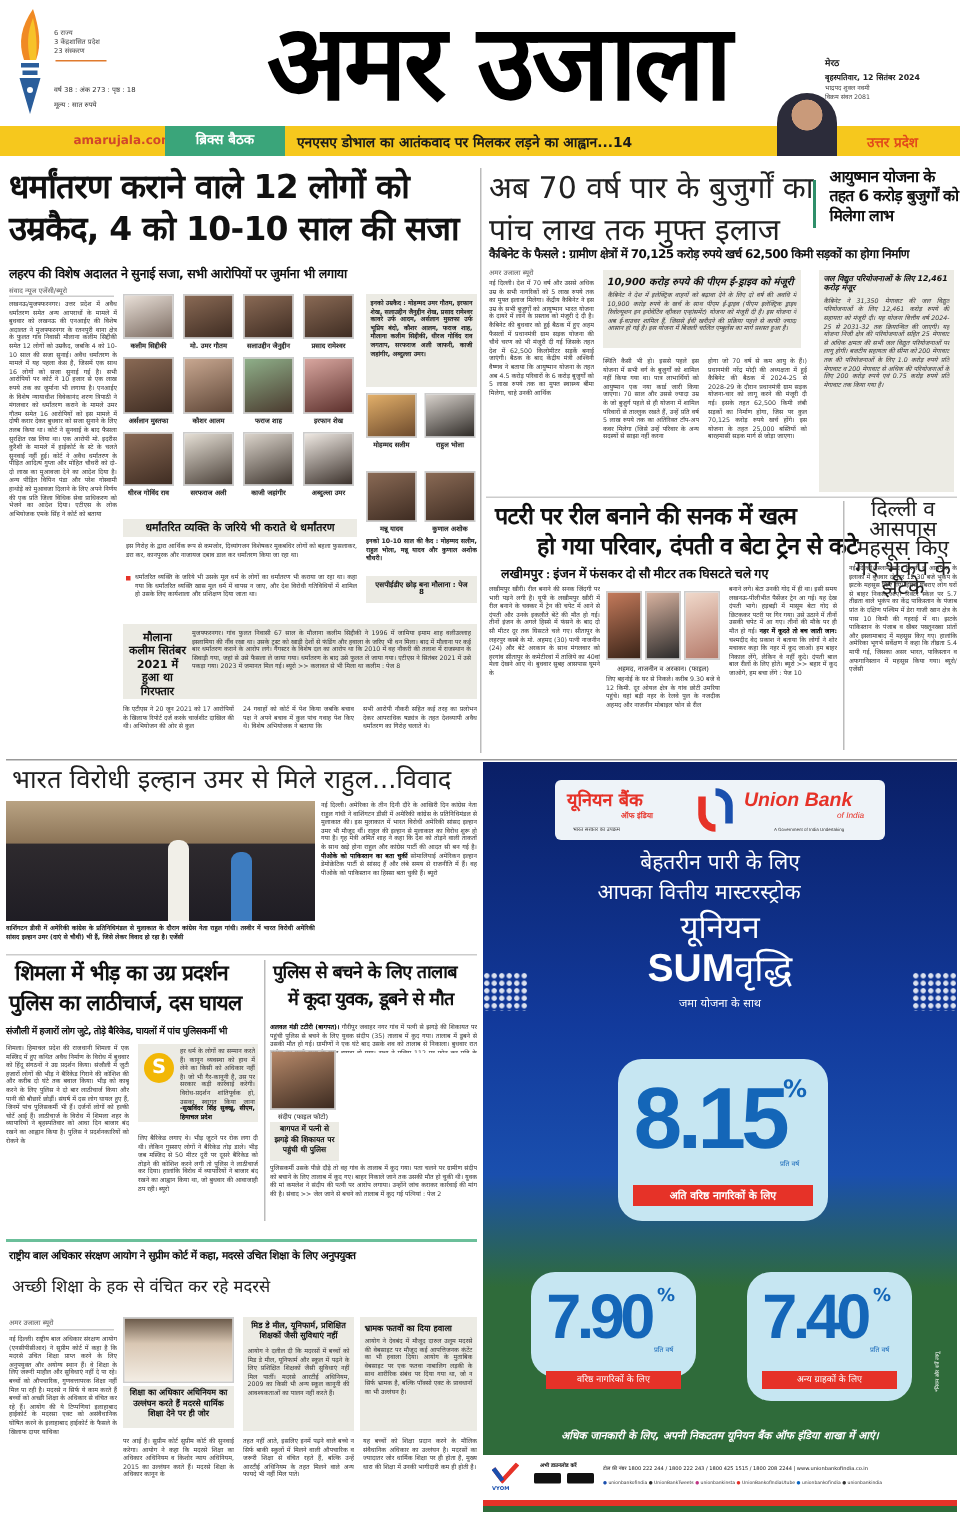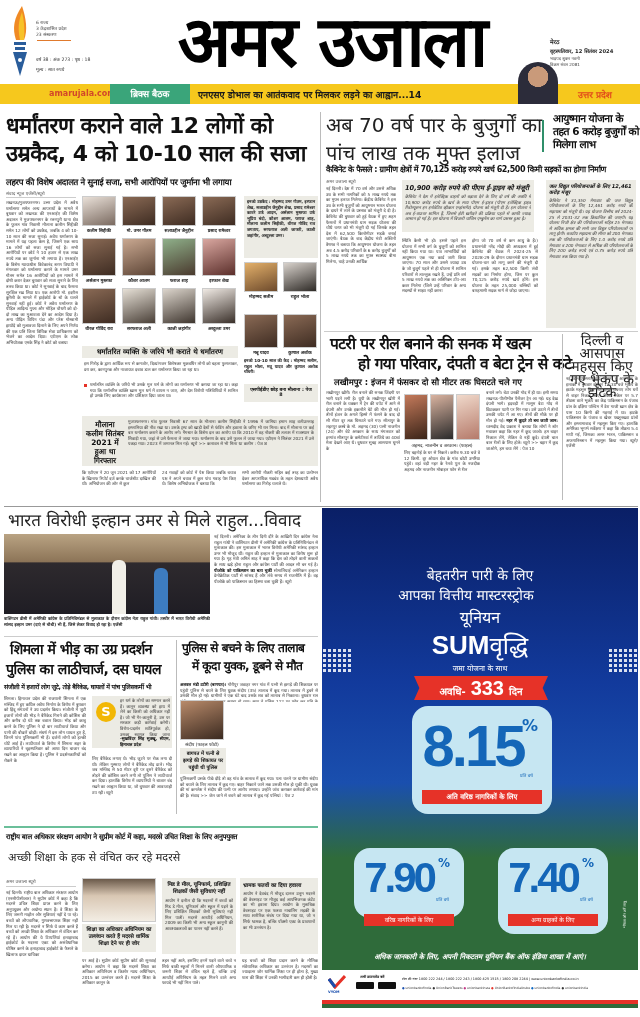--- a/index.html
+++ b/index.html
@@ -134,21 +134,21 @@
 <div class="abs txt" style="left:472px;top:238px;width:66px;height:86px;">होगा जो 70 वर्ष से कम आयु के हैं।) प्रधानमंत्री नरेंद्र मोदी की अध्यक्षता में हुई कैबिनेट की बैठक में 2024-25 से 2028-29 के दौरान प्रधानमंत्री ग्राम सड़क योजना-चार को लागू करने की मंजूरी दी गई। इसके तहत 62,500 किमी लंबी सड़कों का निर्माण होगा, जिस पर कुल 70,125 करोड़ रुपये खर्च होंगे। इस योजना के तहत 25,000 बस्तियों को बारहमासी सड़क मार्ग से जोड़ा जाएगा।</div>
 <div class="abs box-grey" style="left:546px;top:180px;width:90px;height:148px;padding:3px;">
   <div style="font-size:5.2px;line-height:6.4px;font-weight:bold;font-style:italic;">जल विद्युत परियोजनाओं के लिए 12,461 करोड़ मंजूर</div>
   <div class="txt" style="font-style:italic;height:128px;margin-top:2px;">कैबिनेट ने 31,350 मेगावाट की जल विद्युत परियोजनाओं के लिए 12,461 करोड़ रुपये की सहायता को मंजूरी दी। यह योजना वित्तीय वर्ष 2024-25 से 2031-32 तक क्रियान्वित की जाएगी। यह योजना निजी क्षेत्र की परियोजनाओं सहित 25 मेगावाट से अधिक क्षमता की सभी जल विद्युत परियोजनाओं पर लागू होगी। बजटीय सहायता की सीमा को 200 मेगावाट तक की परियोजनाओं के लिए 1.0 करोड़ रुपये प्रति मेगावाट व 200 मेगावाट से अधिक की परियोजनाओं के लिए 200 करोड़ रुपये एवं 0.75 करोड़ रुपये प्रति मेगावाट तक किया गया है।</div>
 </div>
 
 <div class="abs rule-h" style="left:324px;top:331px;width:314px;"></div>
 
 <div class="abs hl" style="left:330px;top:334px;font-size:15.5px;line-height:20px;white-space:nowrap;">पटरी पर रील बनाने की सनक में खत्म</div>
 <div class="abs hl" style="left:328px;top:354px;font-size:15.5px;line-height:20px;white-space:nowrap;margin-left:30px;">हो गया परिवार, दंपती व बेटा ट्रेन से कटे</div>
-<div class="abs" style="left:334px;top:376px;font-size:8.4px;font-weight:bold;white-space:nowrap;">लखीमपुर : इंजन में फंसकर दो सौ मीटर तक घिसटते चले गए</div>
+<div class="abs" style="left:334px;top:376px;font-size:8.4px;font-weight:bold;white-space:nowrap;font-family:Liberation Serif, serif;">लखीमपुर : इंजन में फंसकर दो सौ मीटर तक घिसटते चले गए</div>
 <div class="abs txt" style="left:326px;top:390px;width:74px;height:108px;">लखीमपुर खीरी। रील बनाने की सनक जिंदगी पर भारी पड़ने लगी है। यूपी के लखीमपुर खीरी में रील बनाने के चक्कर में ट्रेन की चपेट में आने से दंपती और उनके इकलौते बेटे की मौत हो गई। तीनों इंजन के अगले हिस्से में फंसने के बाद दो सौ मीटर दूर तक घिसटते चले गए। सीतापुर के लहरपुर कस्बे के मो. अहमद (30) पत्नी नाजनीन (24) और बेटे अरकान के साथ मंगलवार को हरगांव सीतापुर के कमेटीरवां में ताजिये का 40वां मेला देखने आए थे। बुधवार सुबह आसपास घूमने के</div>
 <div class="abs" style="left:404px;top:394px;width:76px;height:46px;">
   <div class="abs photo" style="left:0;top:0;width:24px;height:46px;background:linear-gradient(160deg,#c47a5b,#3a2418);"></div>
   <div class="abs photo" style="left:26px;top:0;width:24px;height:46px;background:linear-gradient(160deg,#d9b3a0,#2a2a2a);"></div>
   <div class="abs photo" style="left:52px;top:0;width:24px;height:46px;background:linear-gradient(160deg,#f0d9cb,#b57a6a);"></div>
 </div>
 <div class="abs cap" style="left:402px;top:442px;width:80px;font-weight:normal;">अहमद, नाजनीन व अरकान। (फाइल)</div>
 <div class="abs txt" style="left:404px;top:450px;width:76px;height:48px;">लिए बहनोई के घर से निकले। करीब 9.30 बजे वे 12 किमी. दूर ओयल क्षेत्र के गांव छोटी उमरिया पहुंचे। वहां बड़ी नहर के रेलवे पुल के नजदीक अहमद और नाजनीन मोबाइल फोन से रील</div>
 <div class="abs txt" style="left:486px;top:390px;width:72px;height:108px;">
   <span>बनाने लगे। बेटा उनकी गोद में ही था। इसी समय लखनऊ-पीलीभीत पैसेंजर ट्रेन आ गई। यह देख दंपती भागे। हड़बड़ी में मासूम बेटा गोद से छिटककर पटरी पर गिर गया। उसे उठाने में तीनों उसकी चपेट में आ गए। तीनों की मौके पर ही मौत हो गई।</span>
@@ -220,33 +220,42 @@
 </div>
 <div class="abs txt" style="left:82px;top:958px;width:74px;height:52px;">पर आई है। सुप्रीम कोर्ट सुप्रीम कोर्ट की सुनवाई करेगा। आयोग ने कहा कि मदरसे शिक्षा का अधिकार अधिनियम व किशोर न्याय अधिनियम, 2015 का उल्लंघन करते हैं। मदरसे शिक्षा के अधिकार कानून के</div>
 <div class="abs txt" style="left:162px;top:958px;width:74px;height:52px;">तहत नहीं आते, इसलिए इनमें पढ़ने वाले बच्चे न सिर्फ बाकी स्कूलों में मिलने वाली औपचारिक व जरूरी शिक्षा से वंचित रहते हैं, बल्कि उन्हें आरटीई अधिनियम के तहत मिलने वाले अन्य फायदे भी नहीं मिल पाते।</div>
 <div class="abs txt" style="left:242px;top:958px;width:76px;height:52px;">यह बच्चों को शिक्षा प्रदान करने के मौलिक संवैधानिक अधिकार का उल्लंघन है। मदरसों का ज्यादातर जोर धार्मिक शिक्षा पर ही होता है, मुख्य धारा की शिक्षा में उनकी भागीदारी कम ही होती है।</div>
 
 <div class="abs" style="left:322px;top:508px;width:316px;height:500px;background:linear-gradient(180deg,#0a1f66 0%,#123a9c 35%,#1a4fae 55%,#2f6b3a 70%,#2f6b3a 100%);overflow:hidden;">
 
   <div class="abs" style="left:0;top:140px;width:30px;height:26px;background:radial-gradient(circle,#fff 1.5px,transparent 2px) 0 0/5px 5px;opacity:.85;"></div>
   <div class="abs" style="left:286px;top:140px;width:30px;height:26px;background:radial-gradient(circle,#fff 1.5px,transparent 2px) 0 0/5px 5px;opacity:.85;"></div>
 
+  <div class="abs" style="left:48px;top:12px;width:220px;height:40px;background:#eef3f8;border-radius:4px;">
+    <div class="abs" style="left:8px;top:4px;font-size:12px;font-weight:bold;color:#e63228;">यूनियन बैंक</div>
+    <div class="abs" style="left:44px;top:20px;font-size:5px;font-weight:bold;color:#e63228;">ऑफ इंडिया</div>
+    <div class="abs" style="left:12px;top:30px;font-size:3.5px;color:#333;">भारत सरकार का उपक्रम</div>
+    <div class="abs" style="left:92px;top:5px;width:30px;height:30px;">
+      <svg width="30" height="30" viewBox="0 0 30 30">
+        <path d="M6 6 L6 18 A9 9 0 0 0 15 27" stroke="#e63228" stroke-width="5" fill="none"></path>
+        <path d="M24 24 L24 12 A9 9 0 0 0 15 3" stroke="#1a4fae" stroke-width="5" fill="none"></path>
+      </svg>
+    </div>
+    <div class="abs" style="left:126px;top:5px;font-size:13px;font-weight:bold;font-style:italic;color:#e63228;font-family:'Liberation Sans',sans-serif;">Union Bank</div>
+    <div class="abs" style="left:188px;top:21px;font-size:5.5px;font-style:italic;color:#e63228;font-family:'Liberation Sans',sans-serif;">of India</div>
+    <div class="abs" style="left:146px;top:31px;font-size:3px;color:#333;white-space:nowrap;font-family:'Liberation Sans',sans-serif;">A Government of India Undertaking</div>
+  </div>
   <div class="abs" style="left:0;top:58px;width:316px;text-align:center;color:#fff;font-size:14px;line-height:18px;">बेहतरीन पारी के लिए</div>
   <div class="abs" style="left:0;top:78px;width:288px;text-align:center;color:#fff;font-size:14px;line-height:18px;">आपका वित्तीय मास्टरस्ट्रोक</div>
-  <div class="abs" style="left:0;top:100px;width:316px;text-align:center;color:#fff;font-size:16px;line-height:20px;">यूनियन</div>
+  <div class="abs" style="left:0;top:100px;width:316px;text-align:center;color:#fff;font-size:21px;line-height:20px;">यूनियन</div>
   <div class="abs" style="left:0;top:155px;width:316px;text-align:center;color:#fff;font-size:7.5px;">जमा योजना के साथ</div>
   <div class="abs" style="left:0;top:122px;width:316px;text-align:center;color:#fff;line-height:30px;">
     <span style="font-size:26px;font-weight:900;font-family:'Liberation Sans',sans-serif;">SUM</span><span style="font-size:24px;">वृद्धि</span>
   </div>
 
-  <div class="abs badge-red" style="left:92px;top:168px;width:134px;height:24px;text-align:center;line-height:24px;clip-path:polygon(0 0,100% 0,96% 50%,100% 100%,0 100%,4% 50%);">
-    <span style="font-size:10px;font-weight:bold;">अवधि-</span>
-    <span style="font-size:20px;font-weight:900;font-family:'Liberation Sans',sans-serif;">333</span>
-    <span style="font-size:10px;font-weight:bold;">दिन</span>
-  </div>
 
   <div class="abs" style="left:90px;top:198px;width:140px;height:108px;background:#c6e6f2;border-radius:16px;">
     <div class="abs" style="left:6px;top:2px;width:110px;text-align:center;font-size:58px;line-height:76px;font-weight:900;color:#1466b8;font-family:'Liberation Sans',sans-serif;letter-spacing:-3px;">8.15</div>
     <div class="abs" style="left:110px;top:10px;font-size:16px;font-weight:bold;color:#1466b8;">%</div>
     <div class="abs" style="left:108px;top:66px;font-size:4.5px;color:#1466b8;">प्रति वर्ष</div>
     <div class="abs badge-red" style="left:10px;top:84px;width:120px;height:14px;font-size:7px;line-height:14px;text-align:center;font-weight:bold;">अति वरिष्ठ नागरिकों के लिए</div>
   </div>
 
   <div class="abs" style="left:32px;top:340px;width:110px;height:70px;background:#c6e6f2;border-radius:16px;">
     <div class="abs" style="left:4px;top:2px;width:82px;text-align:center;font-size:42px;line-height:56px;font-weight:900;color:#1466b8;font-family:'Liberation Sans',sans-serif;letter-spacing:-3px;">7.90</div>

